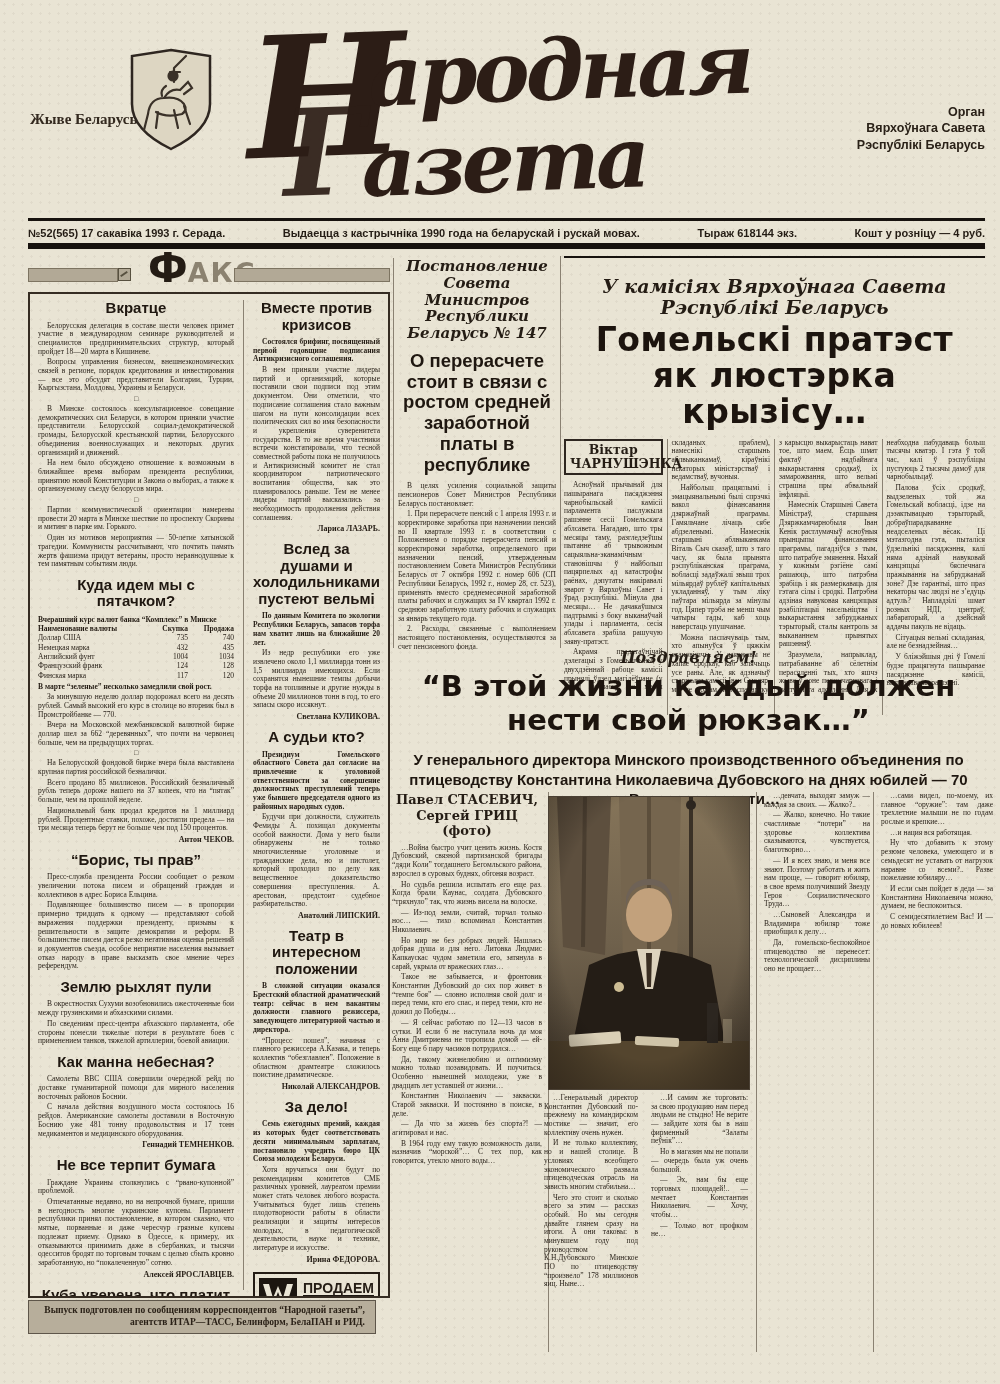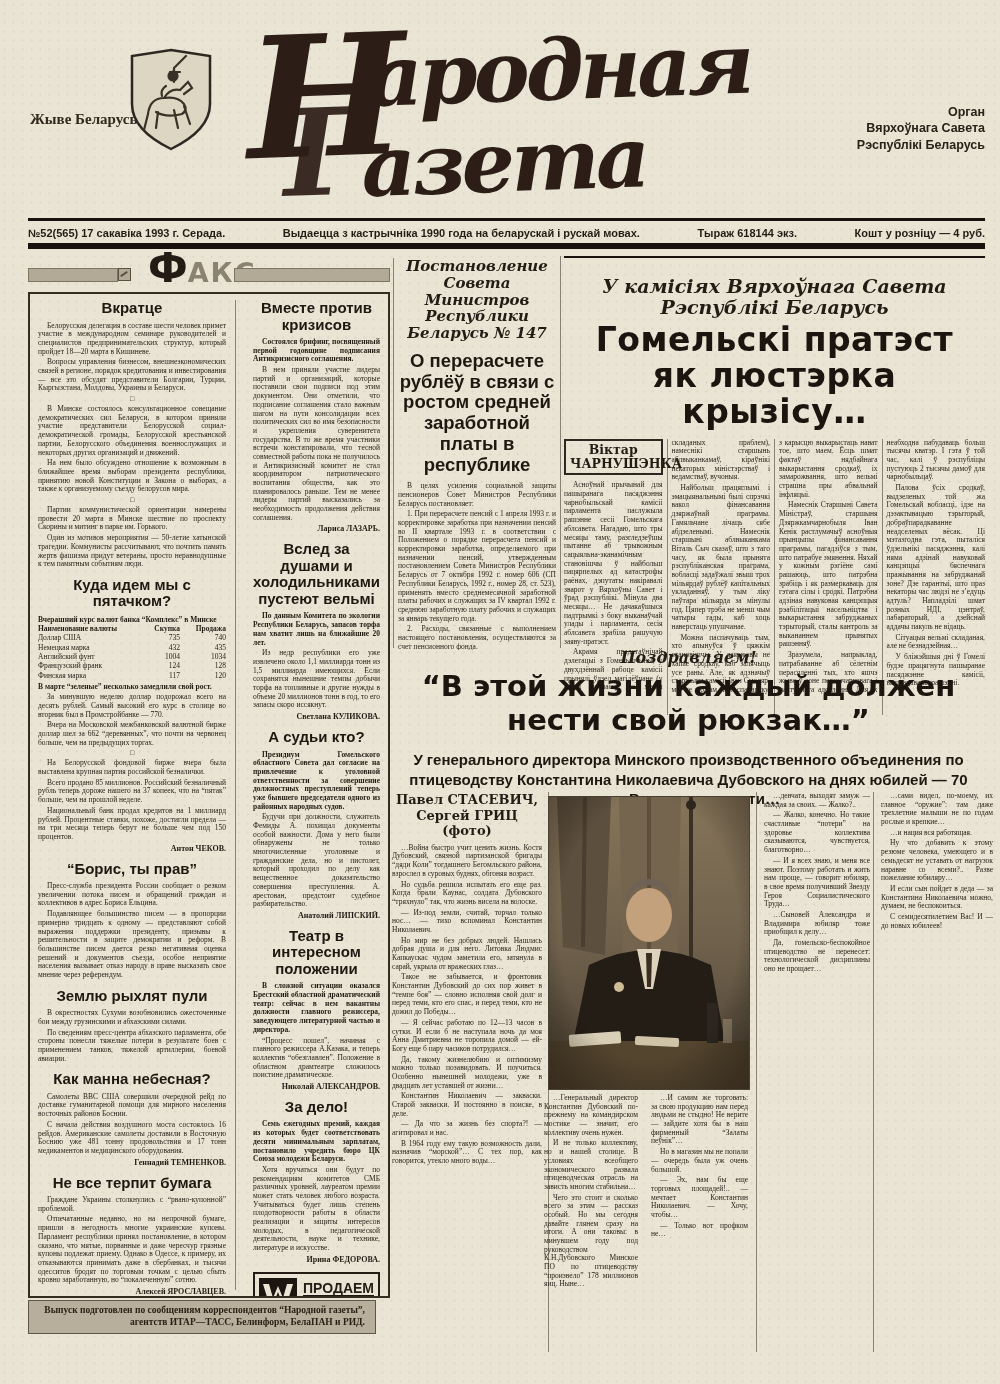--- a/index.html
+++ b/index.html
@@ -30,21 +30,21 @@
   .lead p, .lead{font-weight:bold;}
   
   .fax{left:28px;top:252px;width:362px;height:1082px;}
   .fax-head{position:relative;height:40px;}
   .fax-bar{position:absolute;top:16px;height:12px;background:#b2a996;border:1px solid #7d7461;}
   .fax-logo{position:absolute;left:120px;top:-4px;font:bold 40px/1 "DejaVu Sans",sans-serif;color:#241c14;}
   .fax-logo .rest{font-size:27px;color:#8b8270;letter-spacing:2px;}
   .fax-sq{position:absolute;left:90px;top:16px;width:11px;height:11px;background:#b2a996;border:1px solid #57503f;}
   .fax-sq:after{content:"";position:absolute;left:1px;top:4px;width:8px;height:2px;background:#57503f;transform:rotate(-35deg);}
   .fax-box{position:absolute;left:0;right:0;top:40px;bottom:36px;border:2px solid #352c22;
-           display:flex;padding:6px 8px;gap:17px;overflow:hidden;}
+           display:flex;padding:6px 8px;gap:9px;overflow:hidden;}
   .fax-left{width:204px;border-right:1px solid #8a8172;padding-right:9px;}
   .fax-right{flex:1;}
   .rates-head,.rate-row{display:grid;grid-template-columns:1fr 46px 46px;font:7.5px/1.25 "Liberation Serif",serif;}
   .rates-head{font-weight:bold;}
   .rate-row span:nth-child(2),.rate-row span:nth-child(3),
   .rates-head span:nth-child(2),.rates-head span:nth-child(3){text-align:right;}
   .rates-note{font:bold 7.5px/1.2 "Liberation Serif",serif;margin:2px 0;}
   .rates-intro{font:bold 7.5px/1.2 "Liberation Serif",serif;}
   .ad{margin-top:8px;border:2px solid #241c14;padding:4px;display:grid;grid-template-columns:40px 1fr;gap:4px;align-items:center;}
   .ad-txt1{font:bold 14px/1 "Liberation Sans",sans-serif;text-align:center;}
@@ -289,21 +289,21 @@
     </div>
 
     <div class="fax-credit">Выпуск подготовлен по сообщениям корреспондентов “Народной газеты”, агентств ИТАР—ТАСС, Белинформ, БелаПАН и РИД.</div>
   </div>
 
   <div class="abs vrule" style="left:393px;top:258px;height:390px;"></div>
   <div class="abs vrule" style="left:560px;top:256px;height:392px;"></div>
 
   <div class="abs decree">
     <div class="decree-kicker">Постановление Совета Министров Республики Беларусь № 147</div>
-    <div class="decree-h">О перерасчете рублёў в связи с ростом средней заработной платы в республике</div>
+    <div class="decree-h">О перерасчете стоит в связи с ростом средней заработной платы в республике</div>
     <div>
         <p class="bp">В целях усиления социальной защиты пенсионеров Совет Министров Республики Беларусь постановляет:</p>
         <p class="bp">1. При перерасчете пенсий с 1 апреля 1993 г. и корректировке заработка при назначении пенсий во II квартале 1993 г. в соответствии с Положением о порядке перерасчета пенсий и корректировки заработка, определяемого при назначении пенсий, утвержденным постановлением Совета Министров Республики Беларусь от 7 октября 1992 г. номер 606 (СП Республики Беларусь, 1992 г., номер 28, ст. 523), применять вместо среднемесячной заработной платы рабочих и служащих за IV квартал 1992 г. среднюю заработную плату рабочих и служащих за январь текущего года.</p>
         <p class="bp">2. Расходы, связанные с выполнением настоящего постановления, осуществляются за счет пенсионного фонда.</p>
       </div>
 
   </div>
 
   <div class="abs gomel">
     <div class="gomel-kicker">У камісіях Вярхоўнага Савета Рэспублікі Беларусь</div>

